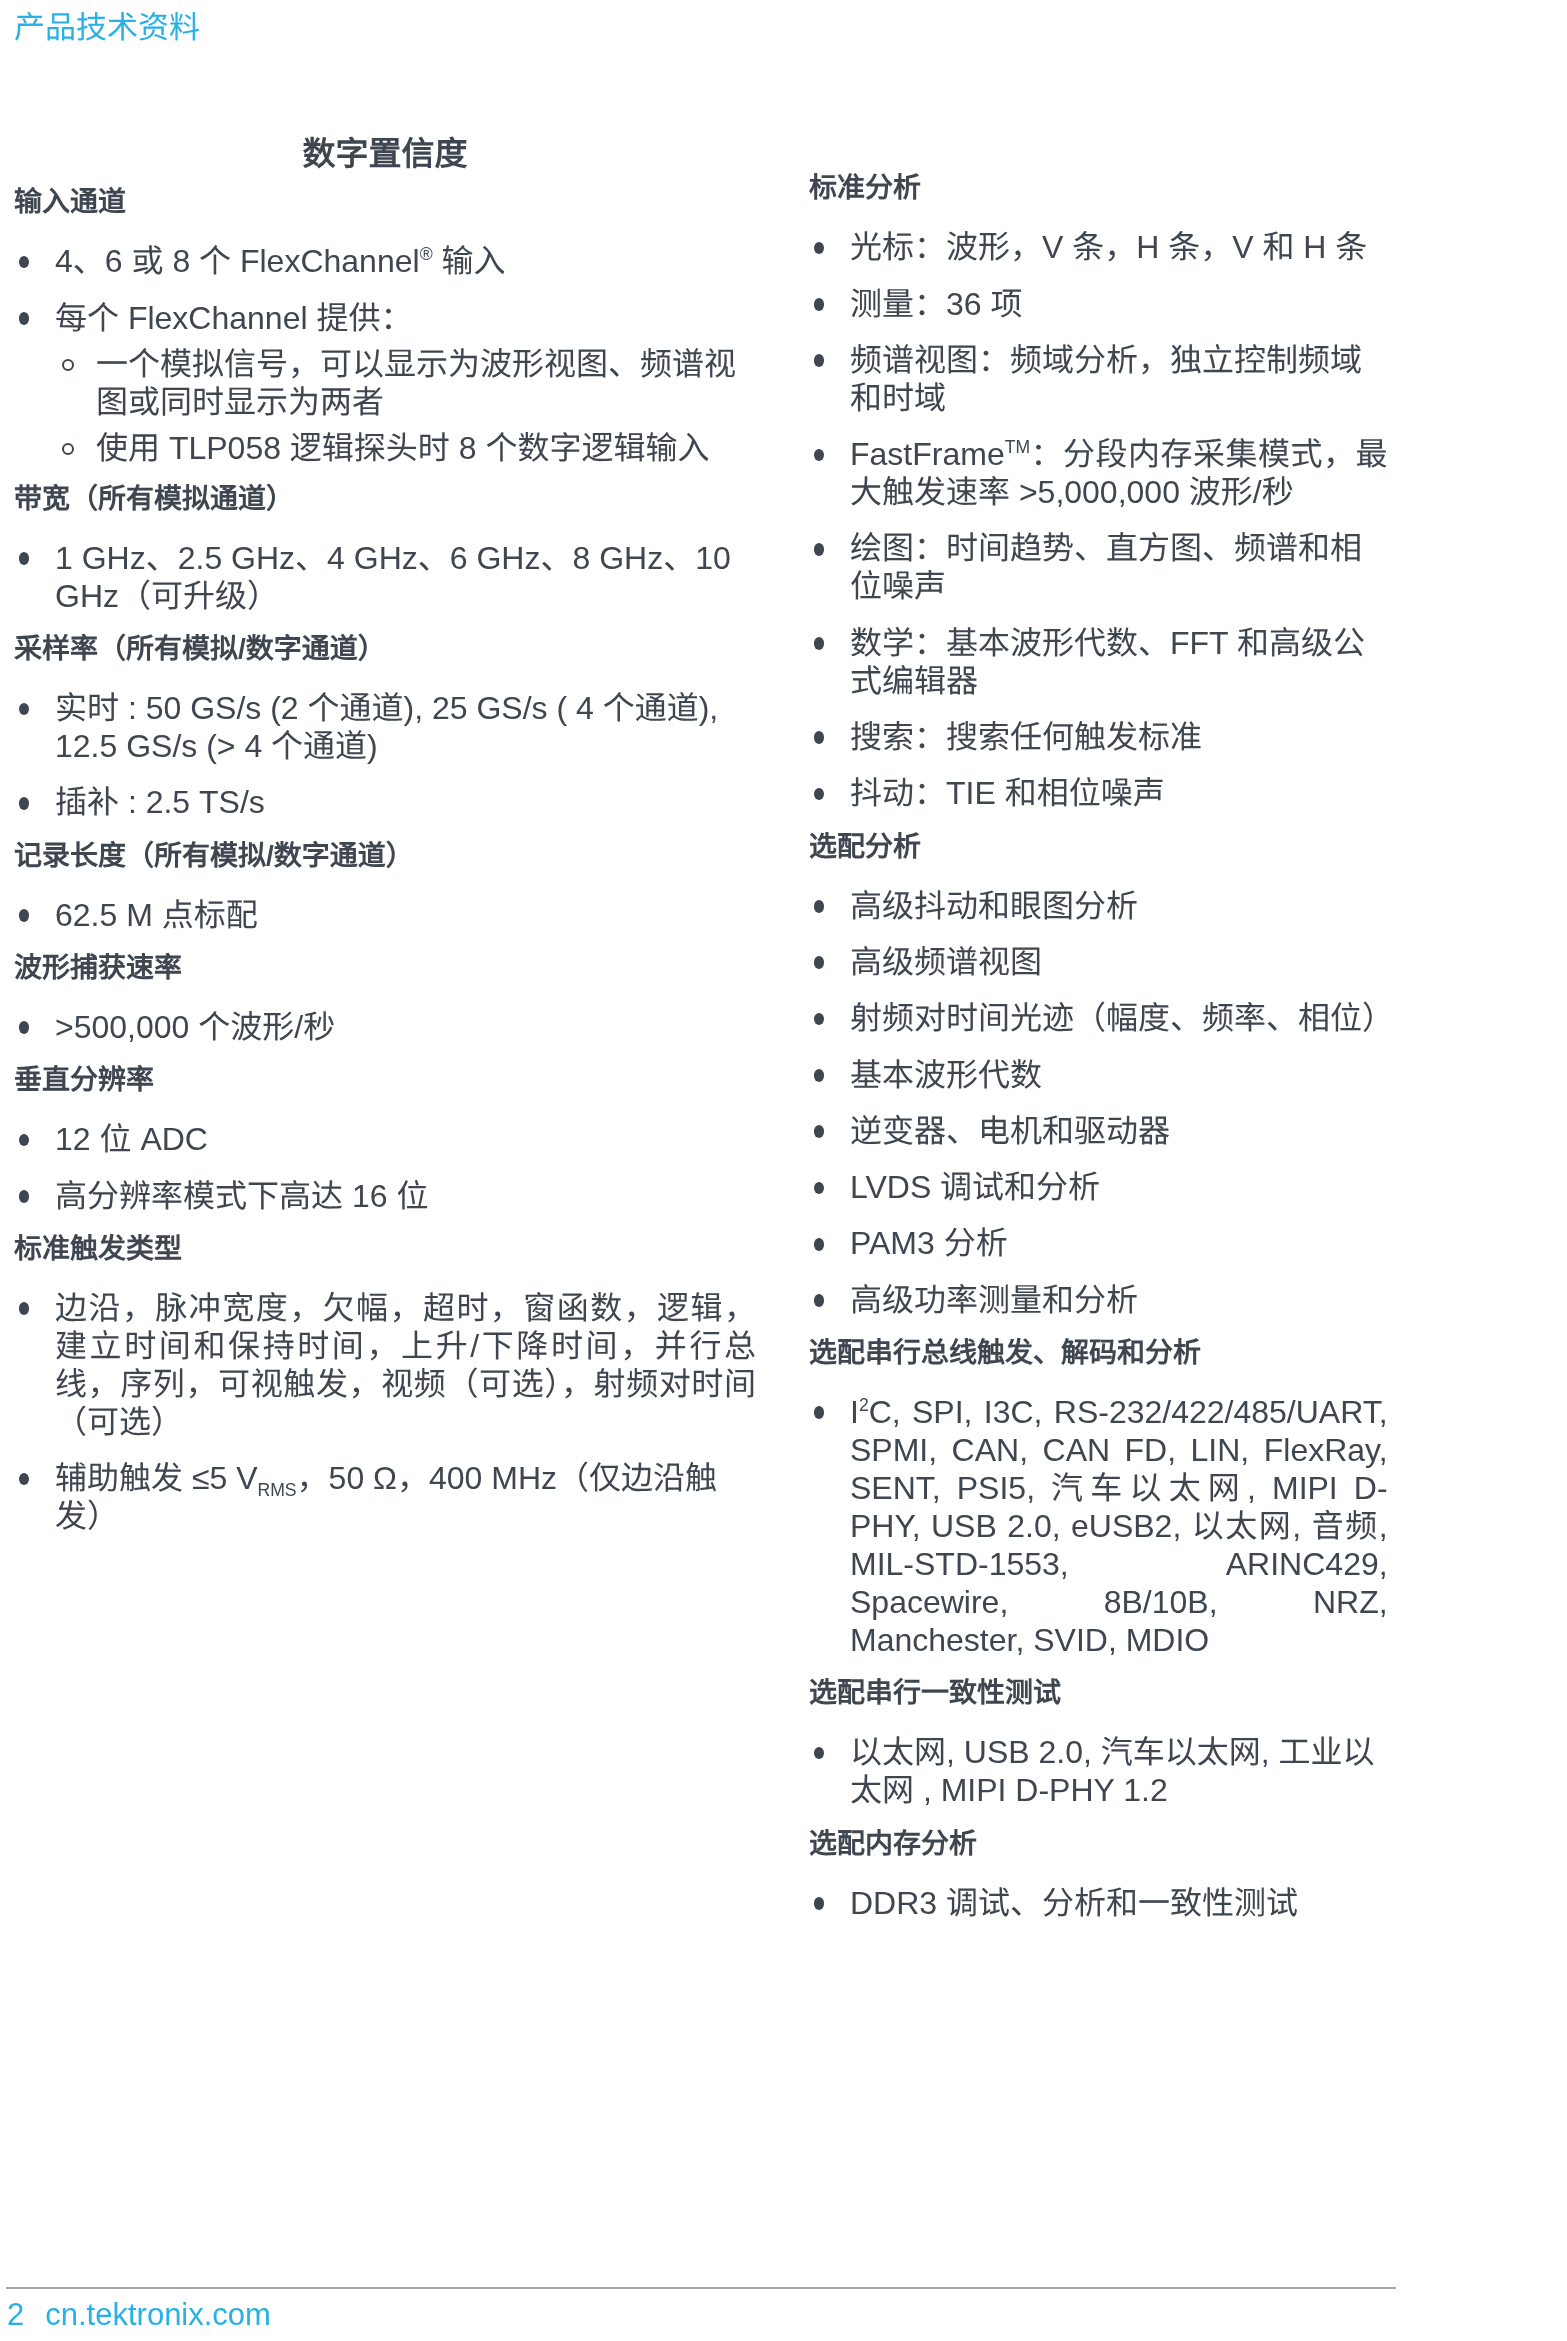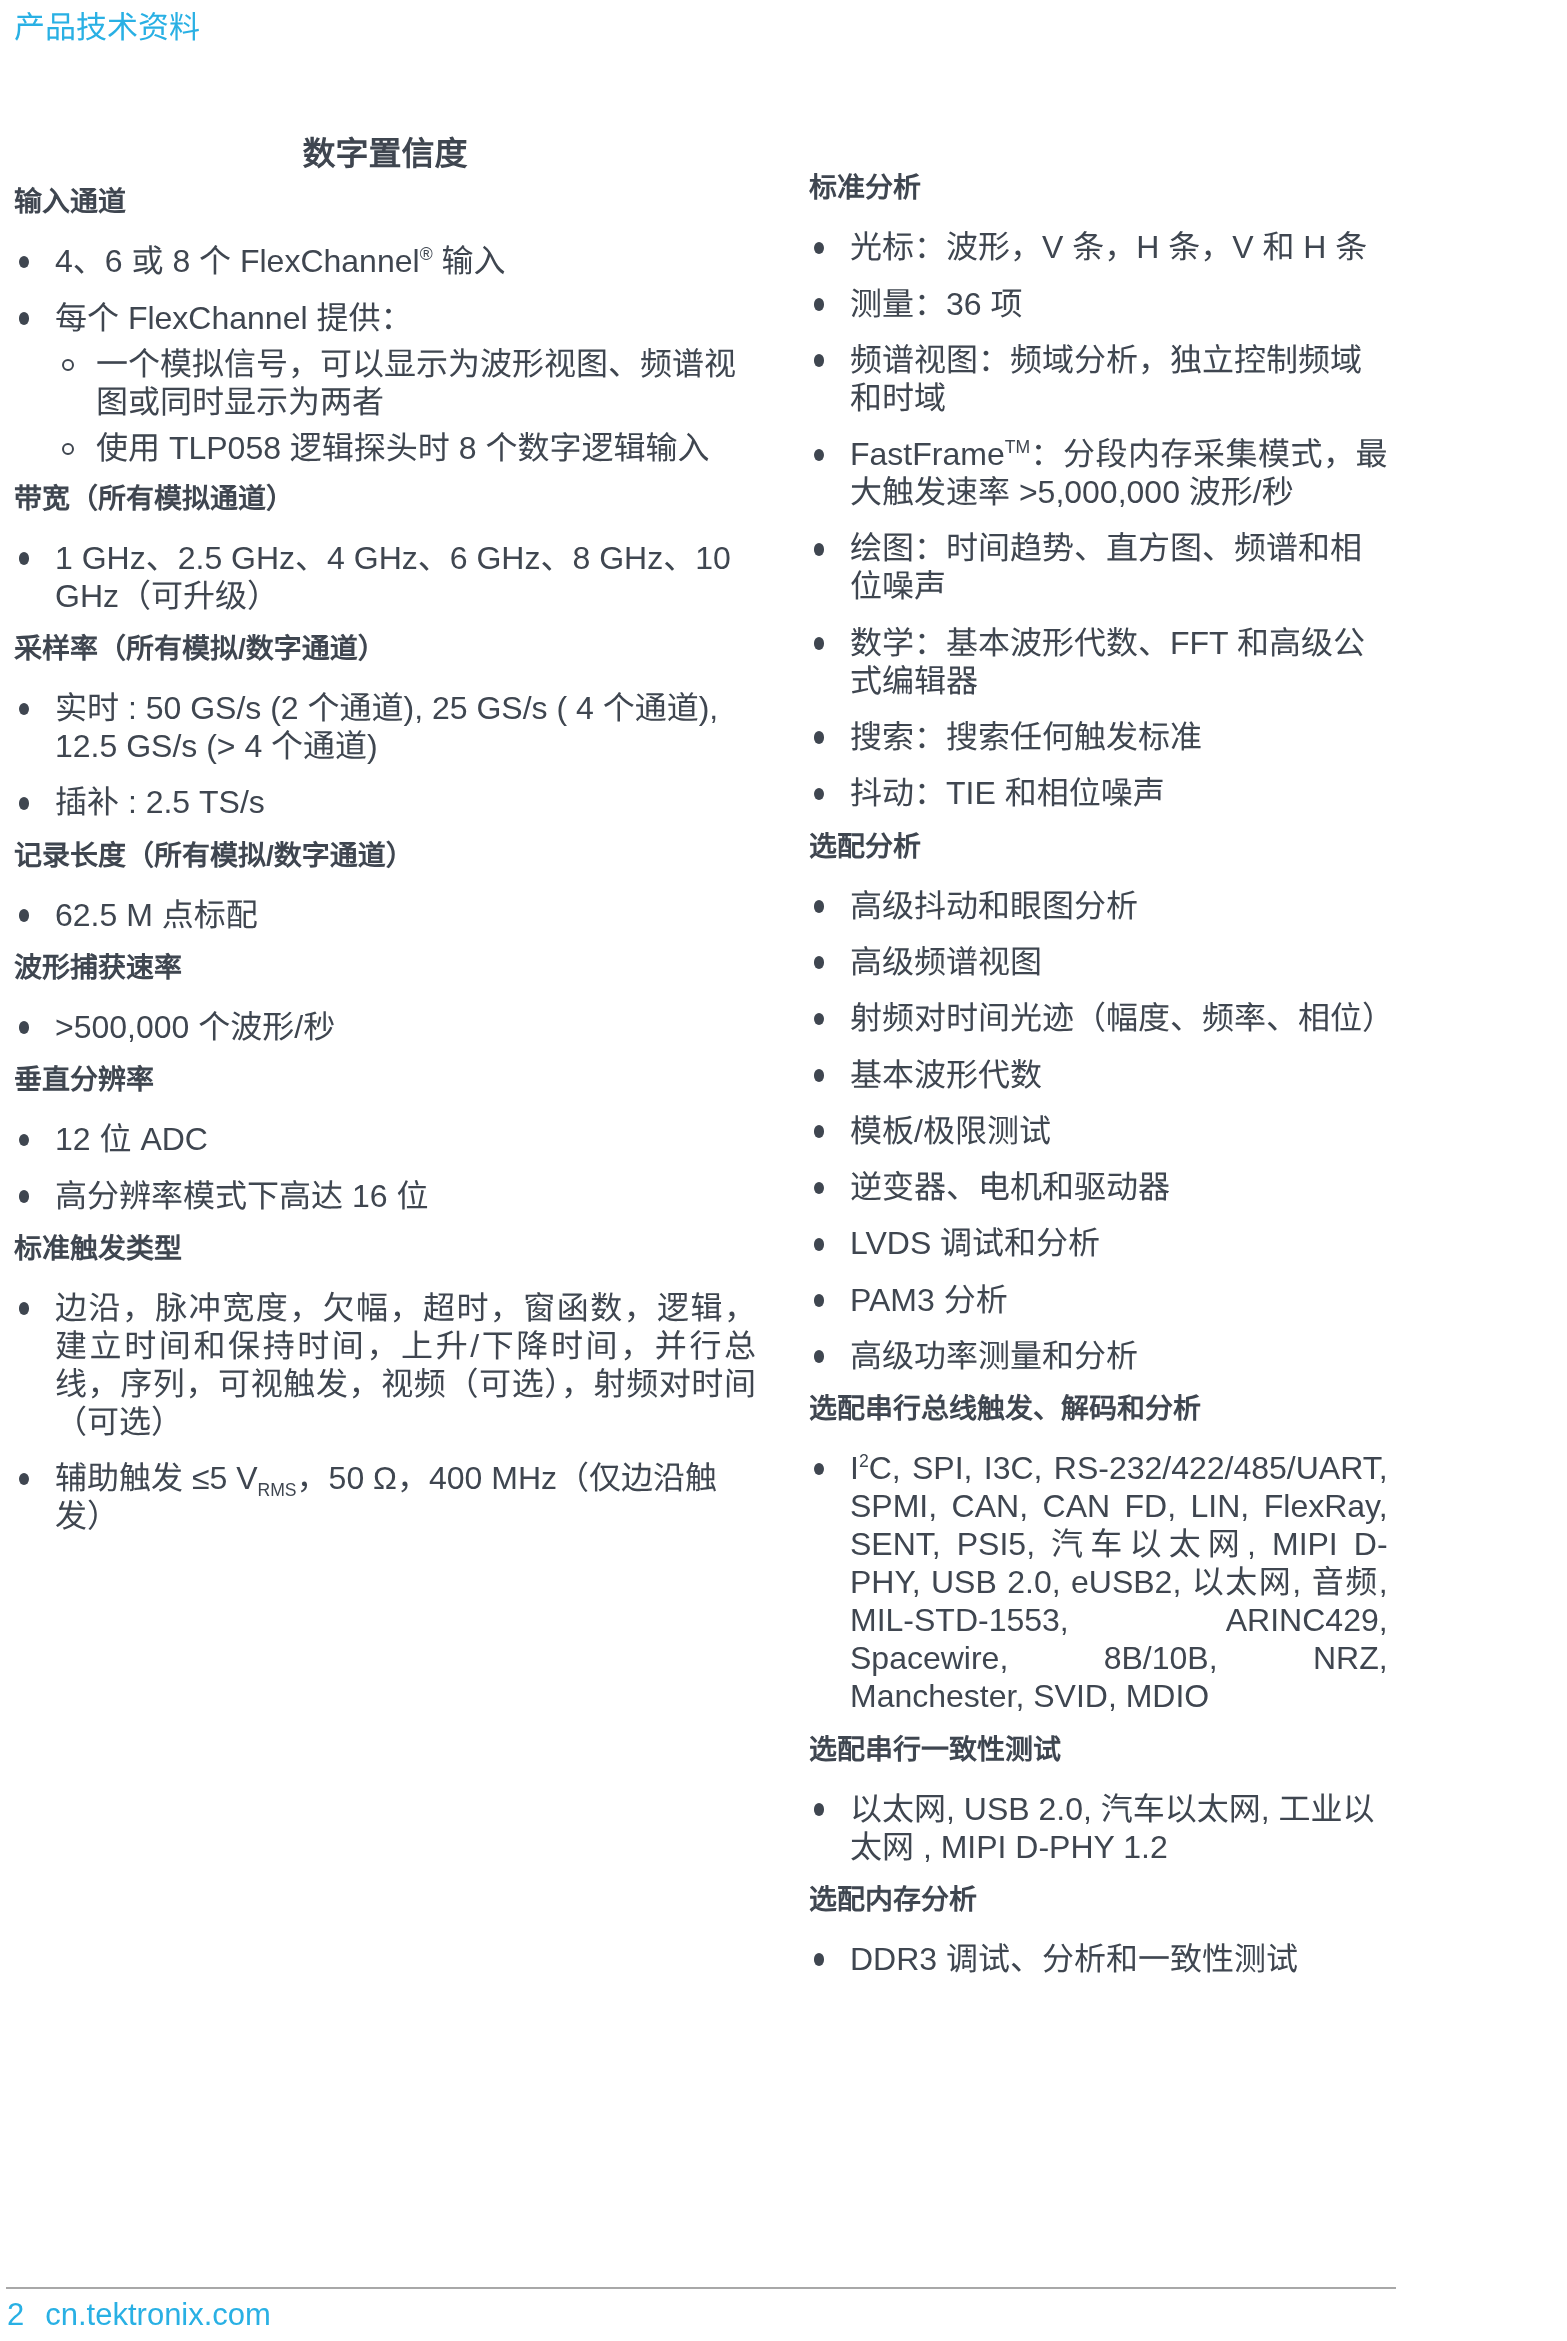--- a/index.html
+++ b/index.html
@@ -178,21 +178,20 @@
             <div class="item"><span class="bullet"></span><span class="txt">数学：基本波形代数、FFT 和高级公式编辑器</span></div>
             <div class="item"><span class="bullet"></span><span class="txt">搜索：搜索任何触发标准</span></div>
             <div class="item"><span class="bullet"></span><span class="txt">抖动：TIE 和相位噪声</span></div>
           </div>
           <div>
             <h2 class="sec-heading">选配分析</h2>
             <div class="item"><span class="bullet"></span><span class="txt">高级抖动和眼图分析</span></div>
             <div class="item"><span class="bullet"></span><span class="txt">高级频谱视图</span></div>
             <div class="item"><span class="bullet"></span><span class="txt">射频对时间光迹（幅度、频率、相位）</span></div>
             <div class="item"><span class="bullet"></span><span class="txt">基本波形代数</span></div>
-            <div class="item"><span class="bullet"></span><span class="txt">模板/极限测试</span></div>
             <div class="item"><span class="bullet"></span><span class="txt">逆变器、电机和驱动器</span></div>
             <div class="item"><span class="bullet"></span><span class="txt">LVDS 调试和分析</span></div>
             <div class="item"><span class="bullet"></span><span class="txt">PAM3 分析</span></div>
             <div class="item"><span class="bullet"></span><span class="txt">高级功率测量和分析</span></div>
           </div>
           <div>
             <h2 class="sec-heading">选配串行总线触发、解码和分析</h2>
             <div class="item justify">
               <span class="bullet"></span>
               <span class="txt">I<sup>2</sup>C, SPI, I3C, RS-232/422/485/UART, SPMI, CAN, CAN FD, LIN, FlexRay, SENT, PSI5, 汽车以太网, MIPI D-PHY, USB 2.0, eUSB2, 以太网, 音频, MIL-STD-1553, ARINC429, Spacewire, 8B/10B, NRZ, Manchester, SVID, MDIO</span>

